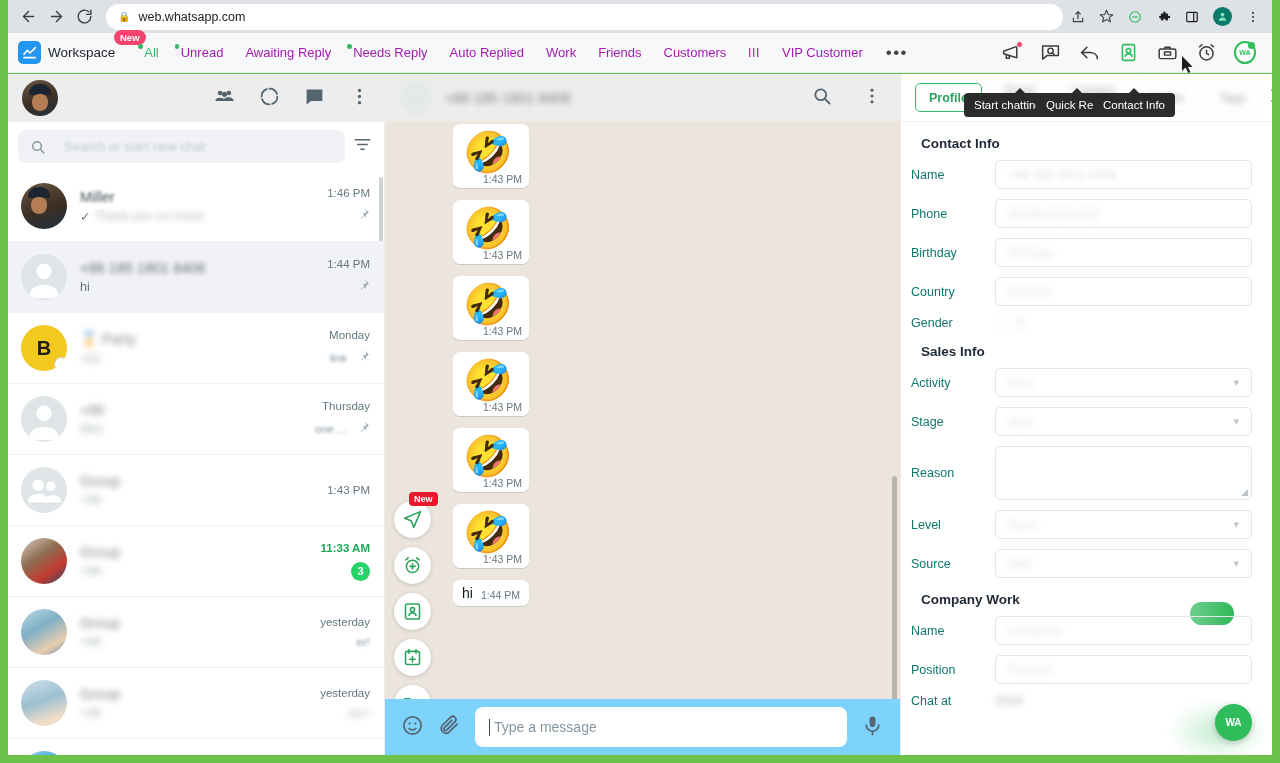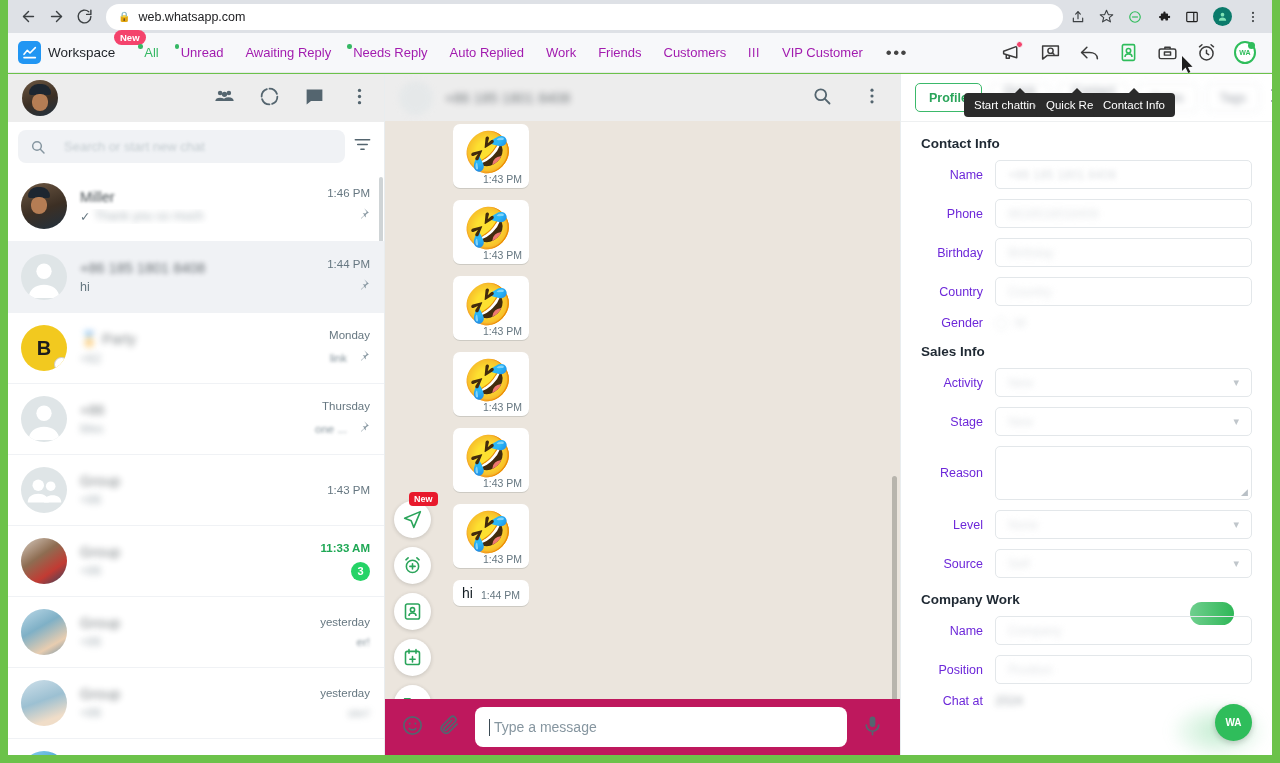--- a/index.html
+++ b/index.html
@@ -189,21 +189,21 @@
     width: 37px; height: 37px; border-radius: 50%; background: #fff;
     box-shadow: 0 1px 4px rgba(0,0,0,.16); display: flex; align-items: center; justify-content: center; position: relative;
   }
   .fab svg { width: 21px; height: 21px; color: #2aa45a; }
   .fab .fab-new {
     position: absolute; left: 15px; top: -9px; background: #e8192c; color: #fff; font-size: 9px;
     font-weight: 700; padding: 1px 5px; border-radius: 4px; line-height: 12px;
   }
   .conv-scrollbar { position: absolute; right: 3px; top: 355px; width: 5px; height: 245px; background: #b8b5ad; border-radius: 3px; }
   .conv-footer {
-    height: 56px; background: #be185d; display: flex; align-items: center; padding: 0 16px; gap: 14px; flex: none;
+    height: 56px; background: #7dd3fc; display: flex; align-items: center; padding: 0 16px; gap: 14px; flex: none;
   }
   .conv-footer svg { width: 23px; height: 23px; color: #54656f; flex: none; }
   .msg-input {
     flex: 1; height: 40px; background: #fff; border-radius: 8px; display: flex; align-items: center;
     padding: 0 14px; font-size: 14px; color: #8696a0; position: relative;
   }
   .msg-input .caret { width: 1px; height: 17px; background: #3b4a54; margin-right: 4px; }
 
   
   .infopanel { width: 372px; flex: none; border-left: 1px solid #e9edef; background: #fff; display: flex; flex-direction: column; position: relative; }
@@ -223,21 +223,21 @@
     content:''; position: absolute; top: -5px; left: 50%; transform: translateX(-50%);
     border-left: 5px solid transparent; border-right: 5px solid transparent; border-bottom: 5px solid #2b2b2b;
   }
   .tt1 { left: 63px; top: 19px; }
   .tt2 { left: 135px; top: 19px; }
   .tt3 { left: 192px; top: 19px; }
   .ip-scroll { flex: 1; overflow: hidden; padding: 14px 20px 0 10px; }
   .sec-title { font-size: 13.5px; font-weight: 700; color: #1f2933; margin: 0 0 9px 10px; }
   .sec-title.spaced { margin-top: 14px; }
   .field-row { display: flex; align-items: center; margin-bottom: 10px; gap: 12px; }
-  .field-label { width: 72px; text-align: right; font-size: 12.5px; color: #6d28d9; flex: none; }
+  .field-label { width: 72px; font-size: 12.5px; color: #0f766e; flex: none; }
   .field-box {
     flex: 1; height: 29px; border: 1px solid #e3e7ea; border-radius: 5px;
     display: flex; align-items: center; padding: 0 12px; font-size: 12.5px; color: #c7ccd1; position: relative;
   }
   .field-box.area { height: 54px; align-items: flex-start; padding-top: 7px; }
   .field-box .chev { margin-left: auto; color: #c0c6cb; font-size: 11px; }
   .field-box .resize { position: absolute; right: 3px; bottom: 2px; font-size: 9px; color: #b9c0c6; }
   .toggle-pill {
     position: absolute; right: 18px; width: 44px; height: 23px; border-radius: 12px;
     background: linear-gradient(90deg,#6fcf8e,#2fb757); 

